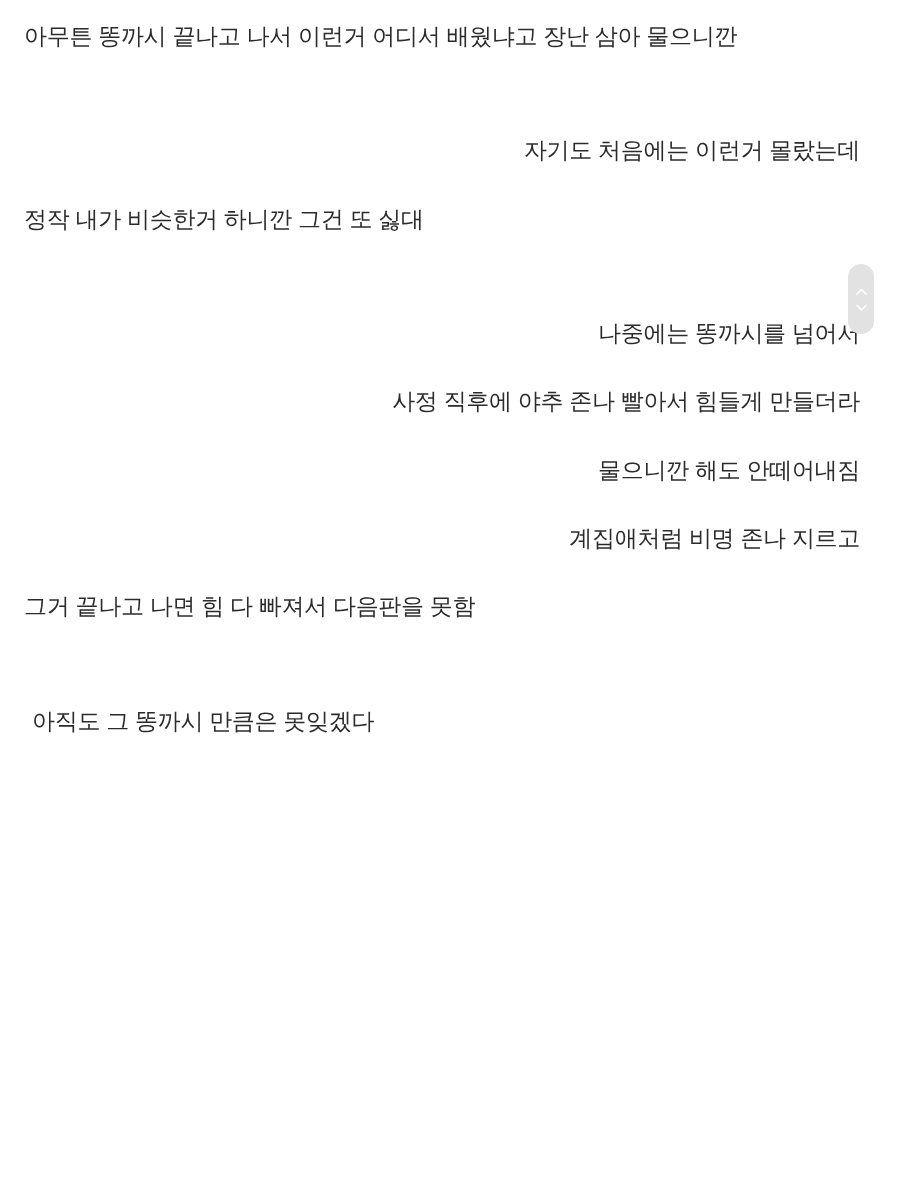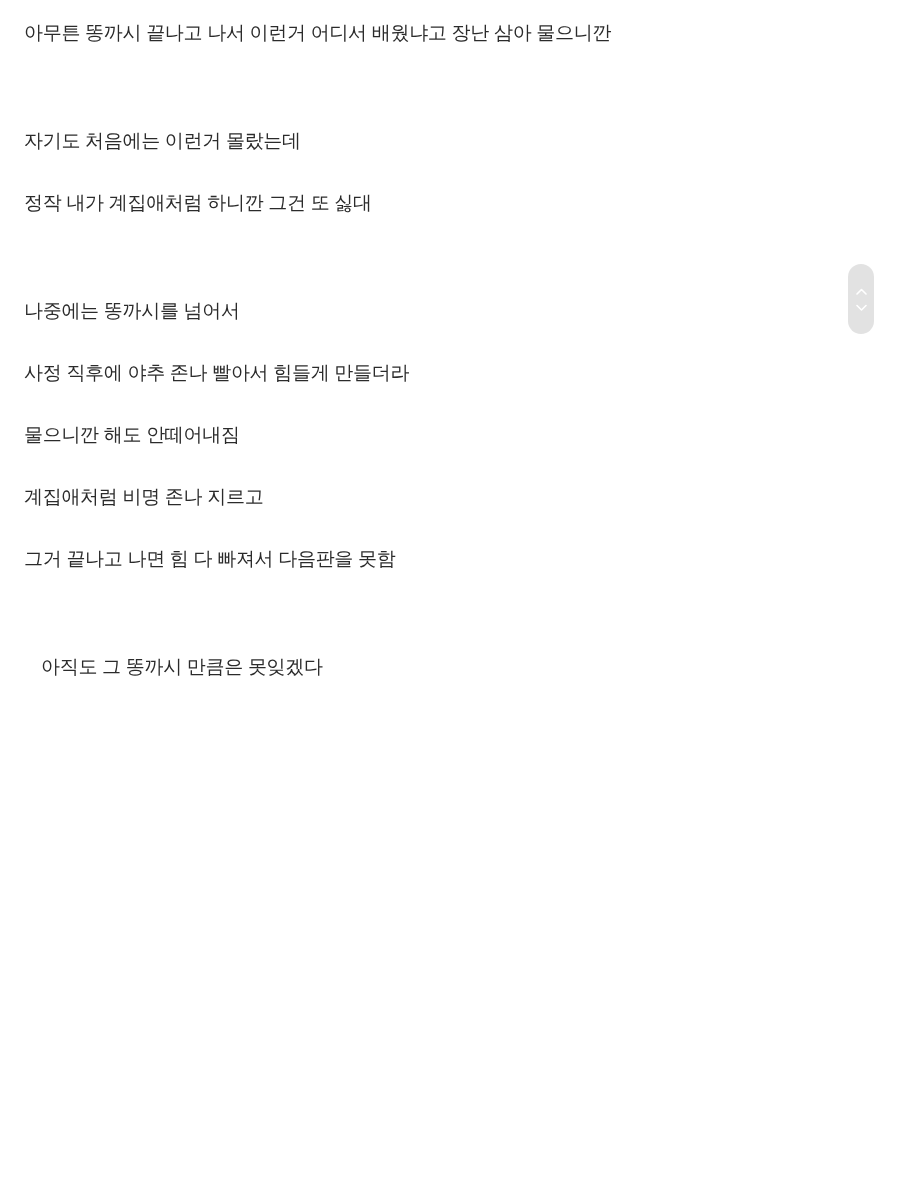--- a/index.html
+++ b/index.html
@@ -19,30 +19,30 @@
     width: 900px;
     height: 1187px;
     background: #ffffff;
     box-sizing: border-box;
     padding: 18px 40px 0 24px;
   }
   .text-body {
     display: block;
   }
   .para {
-    font-size: 19px;
+    font-size: 23px;
     line-height: 1.58;
     color: #2b2b2b;
     letter-spacing: -0.3px;
     white-space: pre-wrap;
     word-break: keep-all;
   }
-  .para.gap-small { margin: 12px 0 32px 0; }
+  .para.gap-small { margin: 12px 0 32px 0; text-align: right; }
   .para.gap-large { margin: 0 0 78px 0; }
-  .para.gap-none  { margin: 17px; }
+  .para.gap-none  { margin: 8px; }
 
   
   .scroll-indicator {
     position: absolute;
     right: 26px;
     top: 264px;
     width: 26px;
     height: 70px;
     border-radius: 13px;
     background: #e2e2e2;
@@ -62,21 +62,21 @@
   }
 </style>
 </head>
 <body>
 
 <div class="page">
 
   <div class="text-body">
     <p class="para gap-large">아무튼 똥까시 끝나고 나서 이런거 어디서 배웠냐고 장난 삼아 물으니깐</p>
     <p class="para gap-small">자기도 처음에는 이런거 몰랐는데</p>
-    <p class="para gap-large">정작 내가 계집애처럼 하니깐 그건 또 싫대</p>
+    <p class="para gap-large">정작 내가 비슷한거 하니깐 그건 또 싫대</p>
     <p class="para gap-small">나중에는 똥까시를 넘어서</p>
     <p class="para gap-small">사정 직후에 야추 존나 빨아서 힘들게 만들더라</p>
     <p class="para gap-small">물으니깐 해도 안떼어내짐</p>
     <p class="para gap-small">계집애처럼 비명 존나 지르고</p>
     <p class="para gap-large">그거 끝나고 나면 힘 다 빠져서 다음판을 못함</p>
     <p class="para gap-none">아직도 그 똥까시 만큼은 못잊겠다</p>
   </div>
 
   <div class="scroll-indicator">
     <span class="chev">

